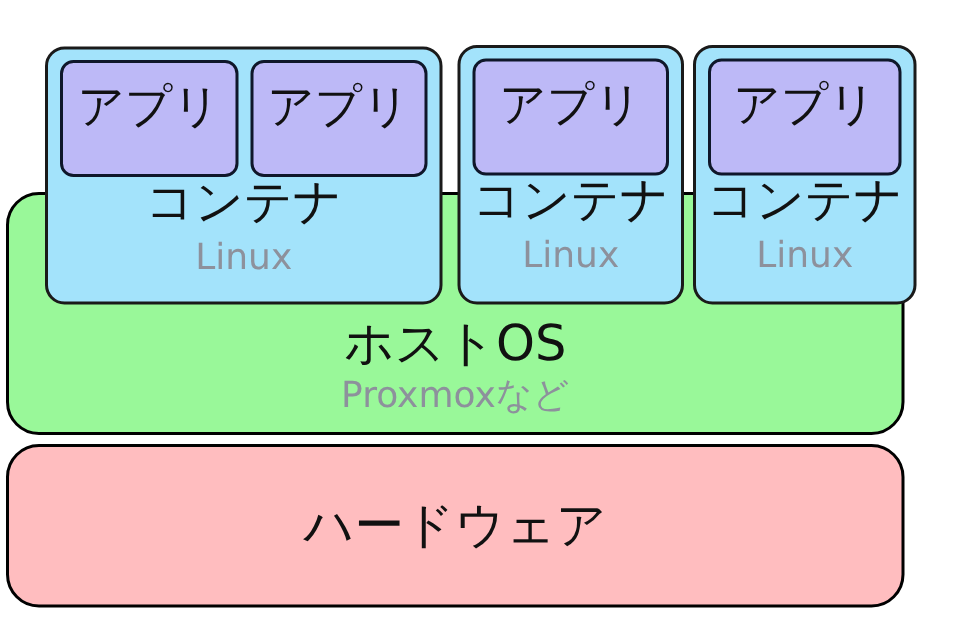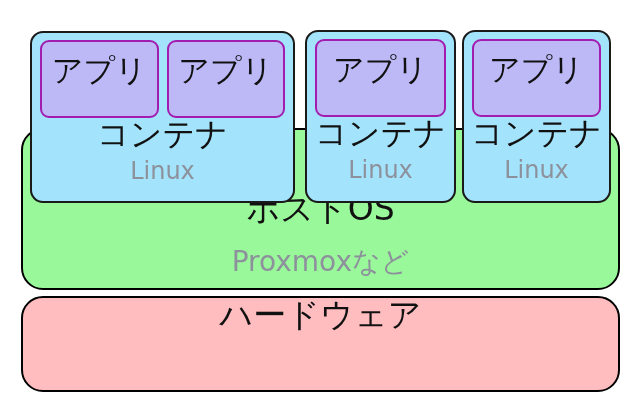--- a/index.html
+++ b/index.html
@@ -11,55 +11,55 @@
   #canvas {
     position: relative;
     width: 640px;
     height: 420px;
     background: #ffffff;
     overflow: hidden;
   }
   
   .layer {
     position: absolute;
-    left: 21px;
+    left: 4px;
     width: 599px;
     border: 2.5px solid #000;
     border-radius: 22px;
     box-sizing: border-box;
   }
   .host-os {
     top: 128px;
     height: 162px;
     background: #99f899;
     display: flex;
     flex-direction: column;
     align-items: center;
     justify-content: flex-end;
     padding-bottom: 10px;
   }
   .hardware {
     top: 296px;
-    height: 96px;
+    height: 109px;
     background: #ffbdbf;
     display: flex;
     flex-direction: column;
     align-items: center;
-    justify-content: space-between;
+    justify-content: center;
   }
   .layer-title {
     font-size: 33px;
     line-height: 1.05;
     color: #111;
   }
   .layer-sub {
-    font-size: 28px;
+    font-size: 24px;
     line-height: 1.15;
     color: #8d919c;
-    margin-top: 19px;
+    margin-top: 4px;
   }
   
   .container-box {
     position: absolute;
     background: #a3e3fb;
     border: 2px solid #1a1a1a;
     border-radius: 13px;
     box-sizing: border-box;
     display: flex;
     flex-direction: column;
@@ -72,21 +72,21 @@
     display: flex;
     gap: 8px;
     width: 100%;
     box-sizing: border-box;
     padding: 7px 8px 0 8px;
   }
   .app-box {
     flex: 1;
     height: 78px;
     background: #bdb9f7;
-    border: 2px solid #a21caf;
+    border: 2px solid #0f172a;
     border-radius: 9px;
     box-sizing: border-box;
     display: flex;
     align-items: center;
     justify-content: center;
     padding-bottom: 16px;
     font-size: 31px;
     color: #111;
   }
   .container-label {

